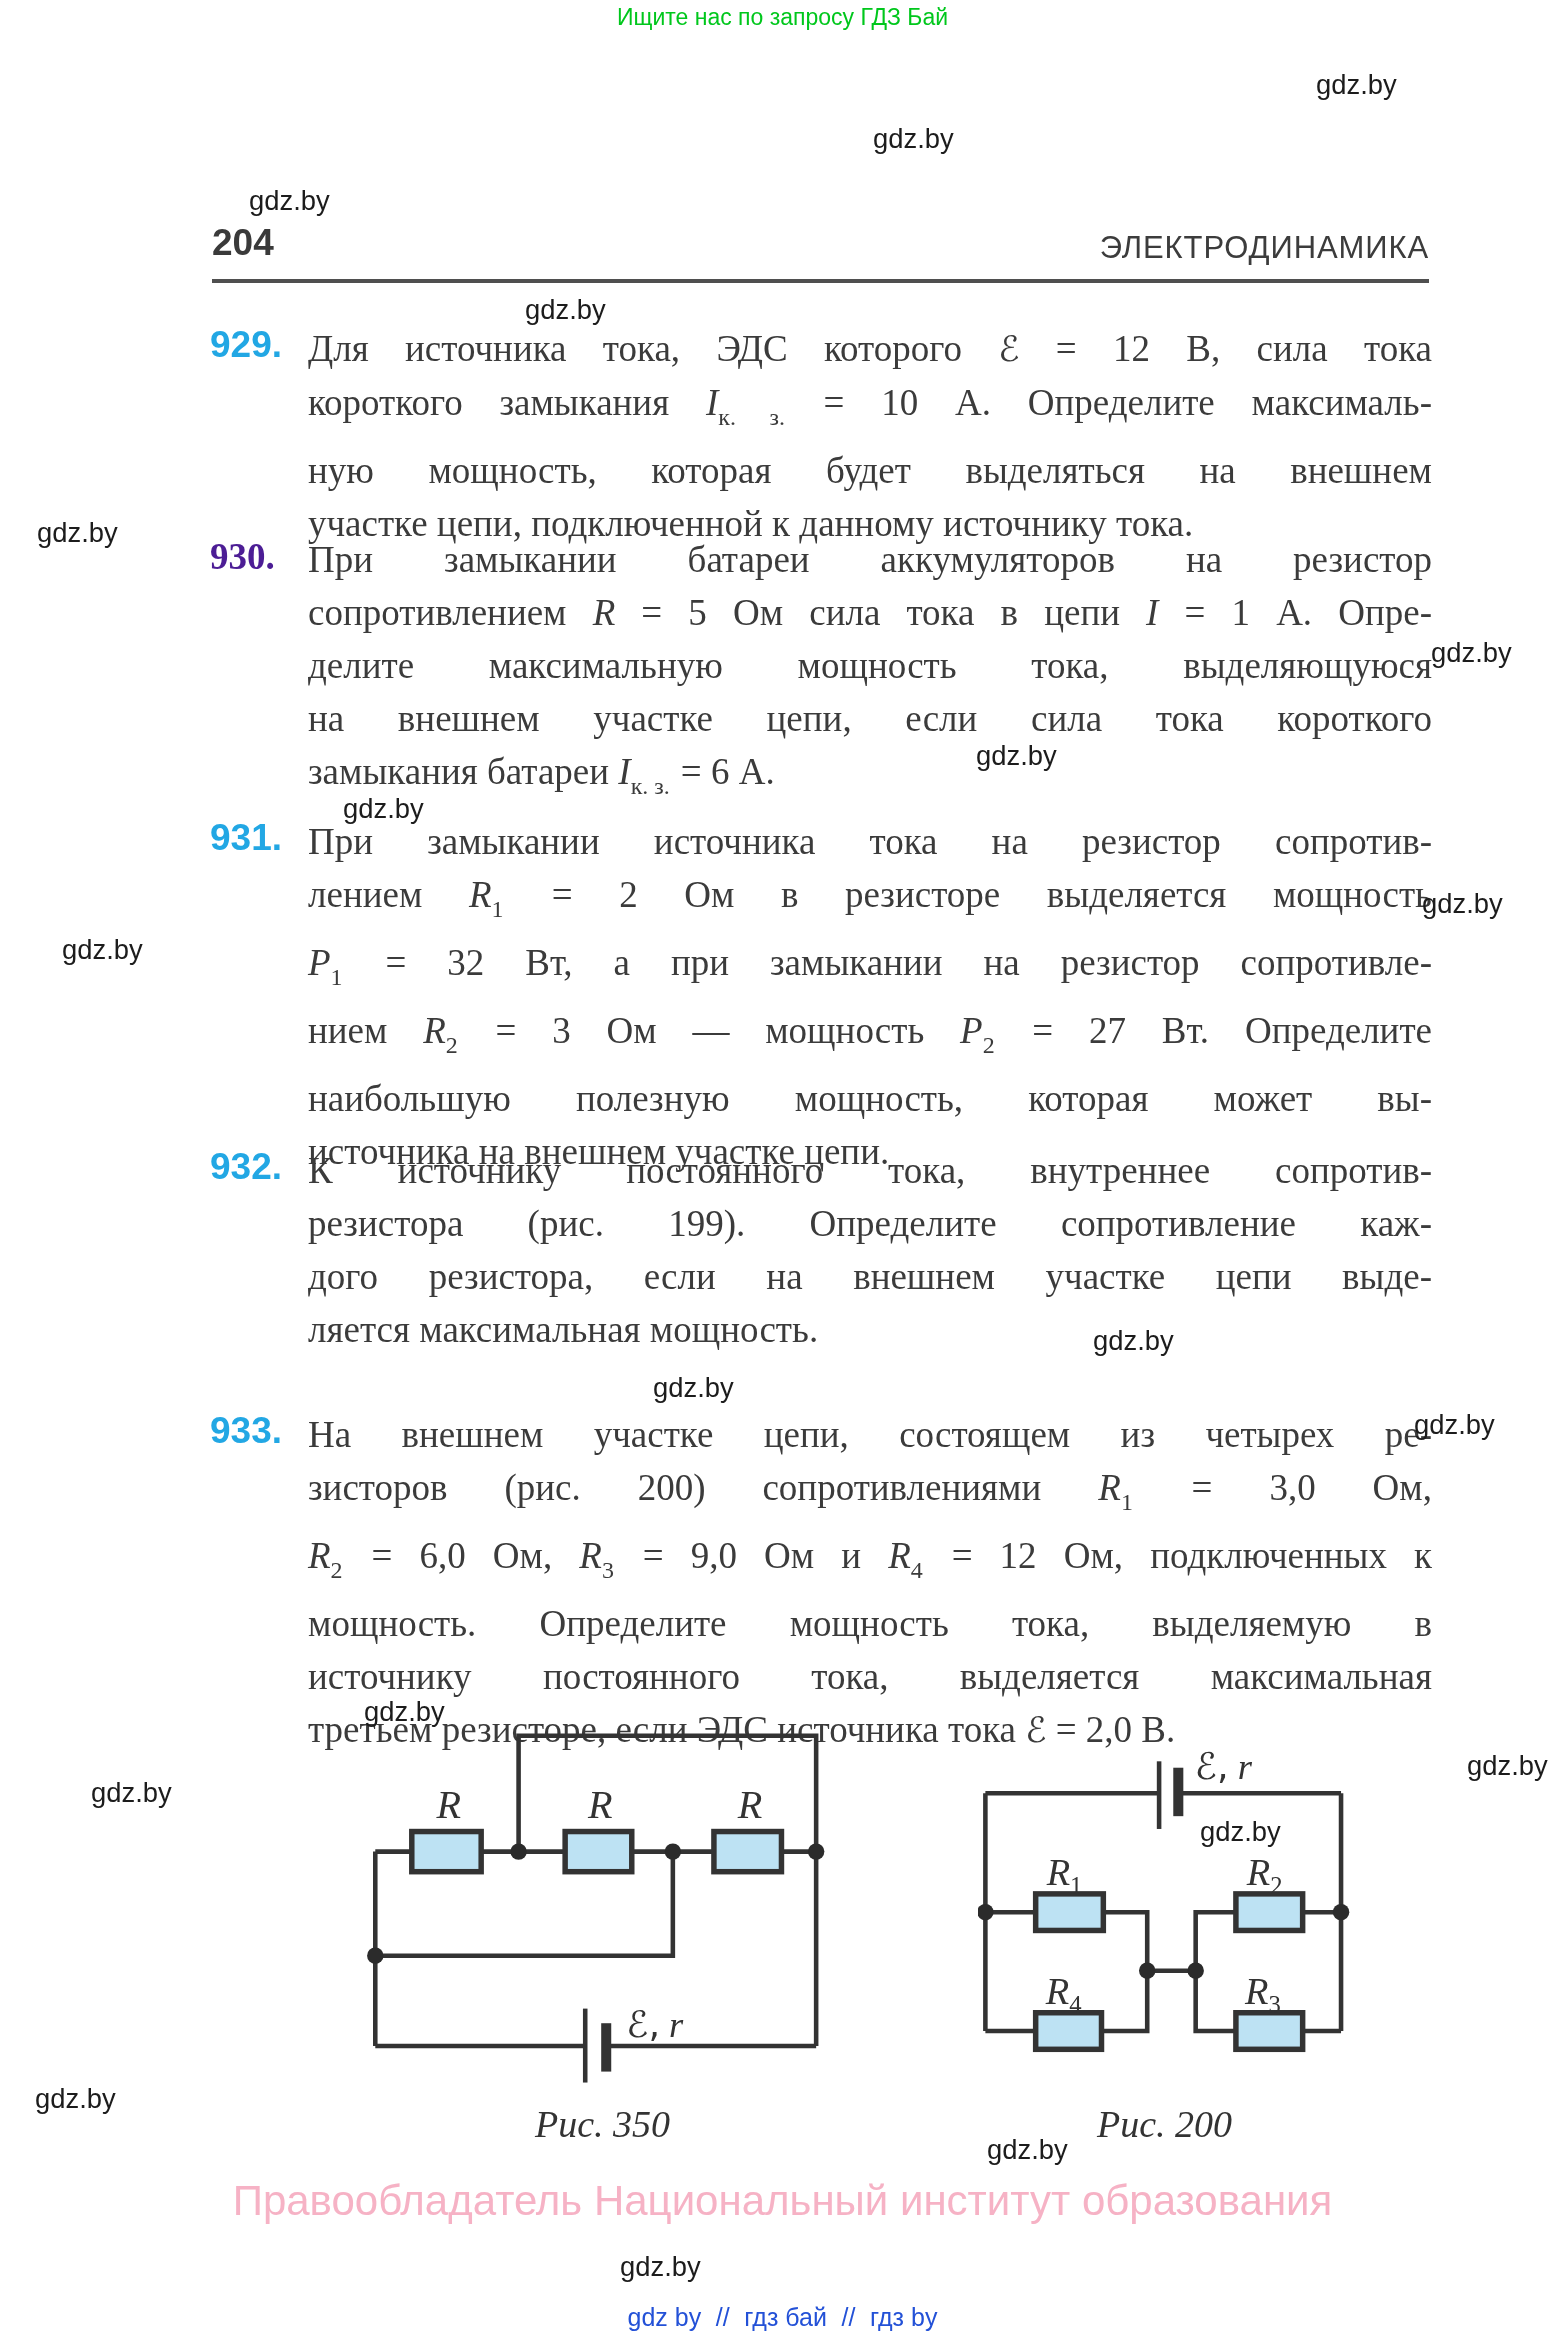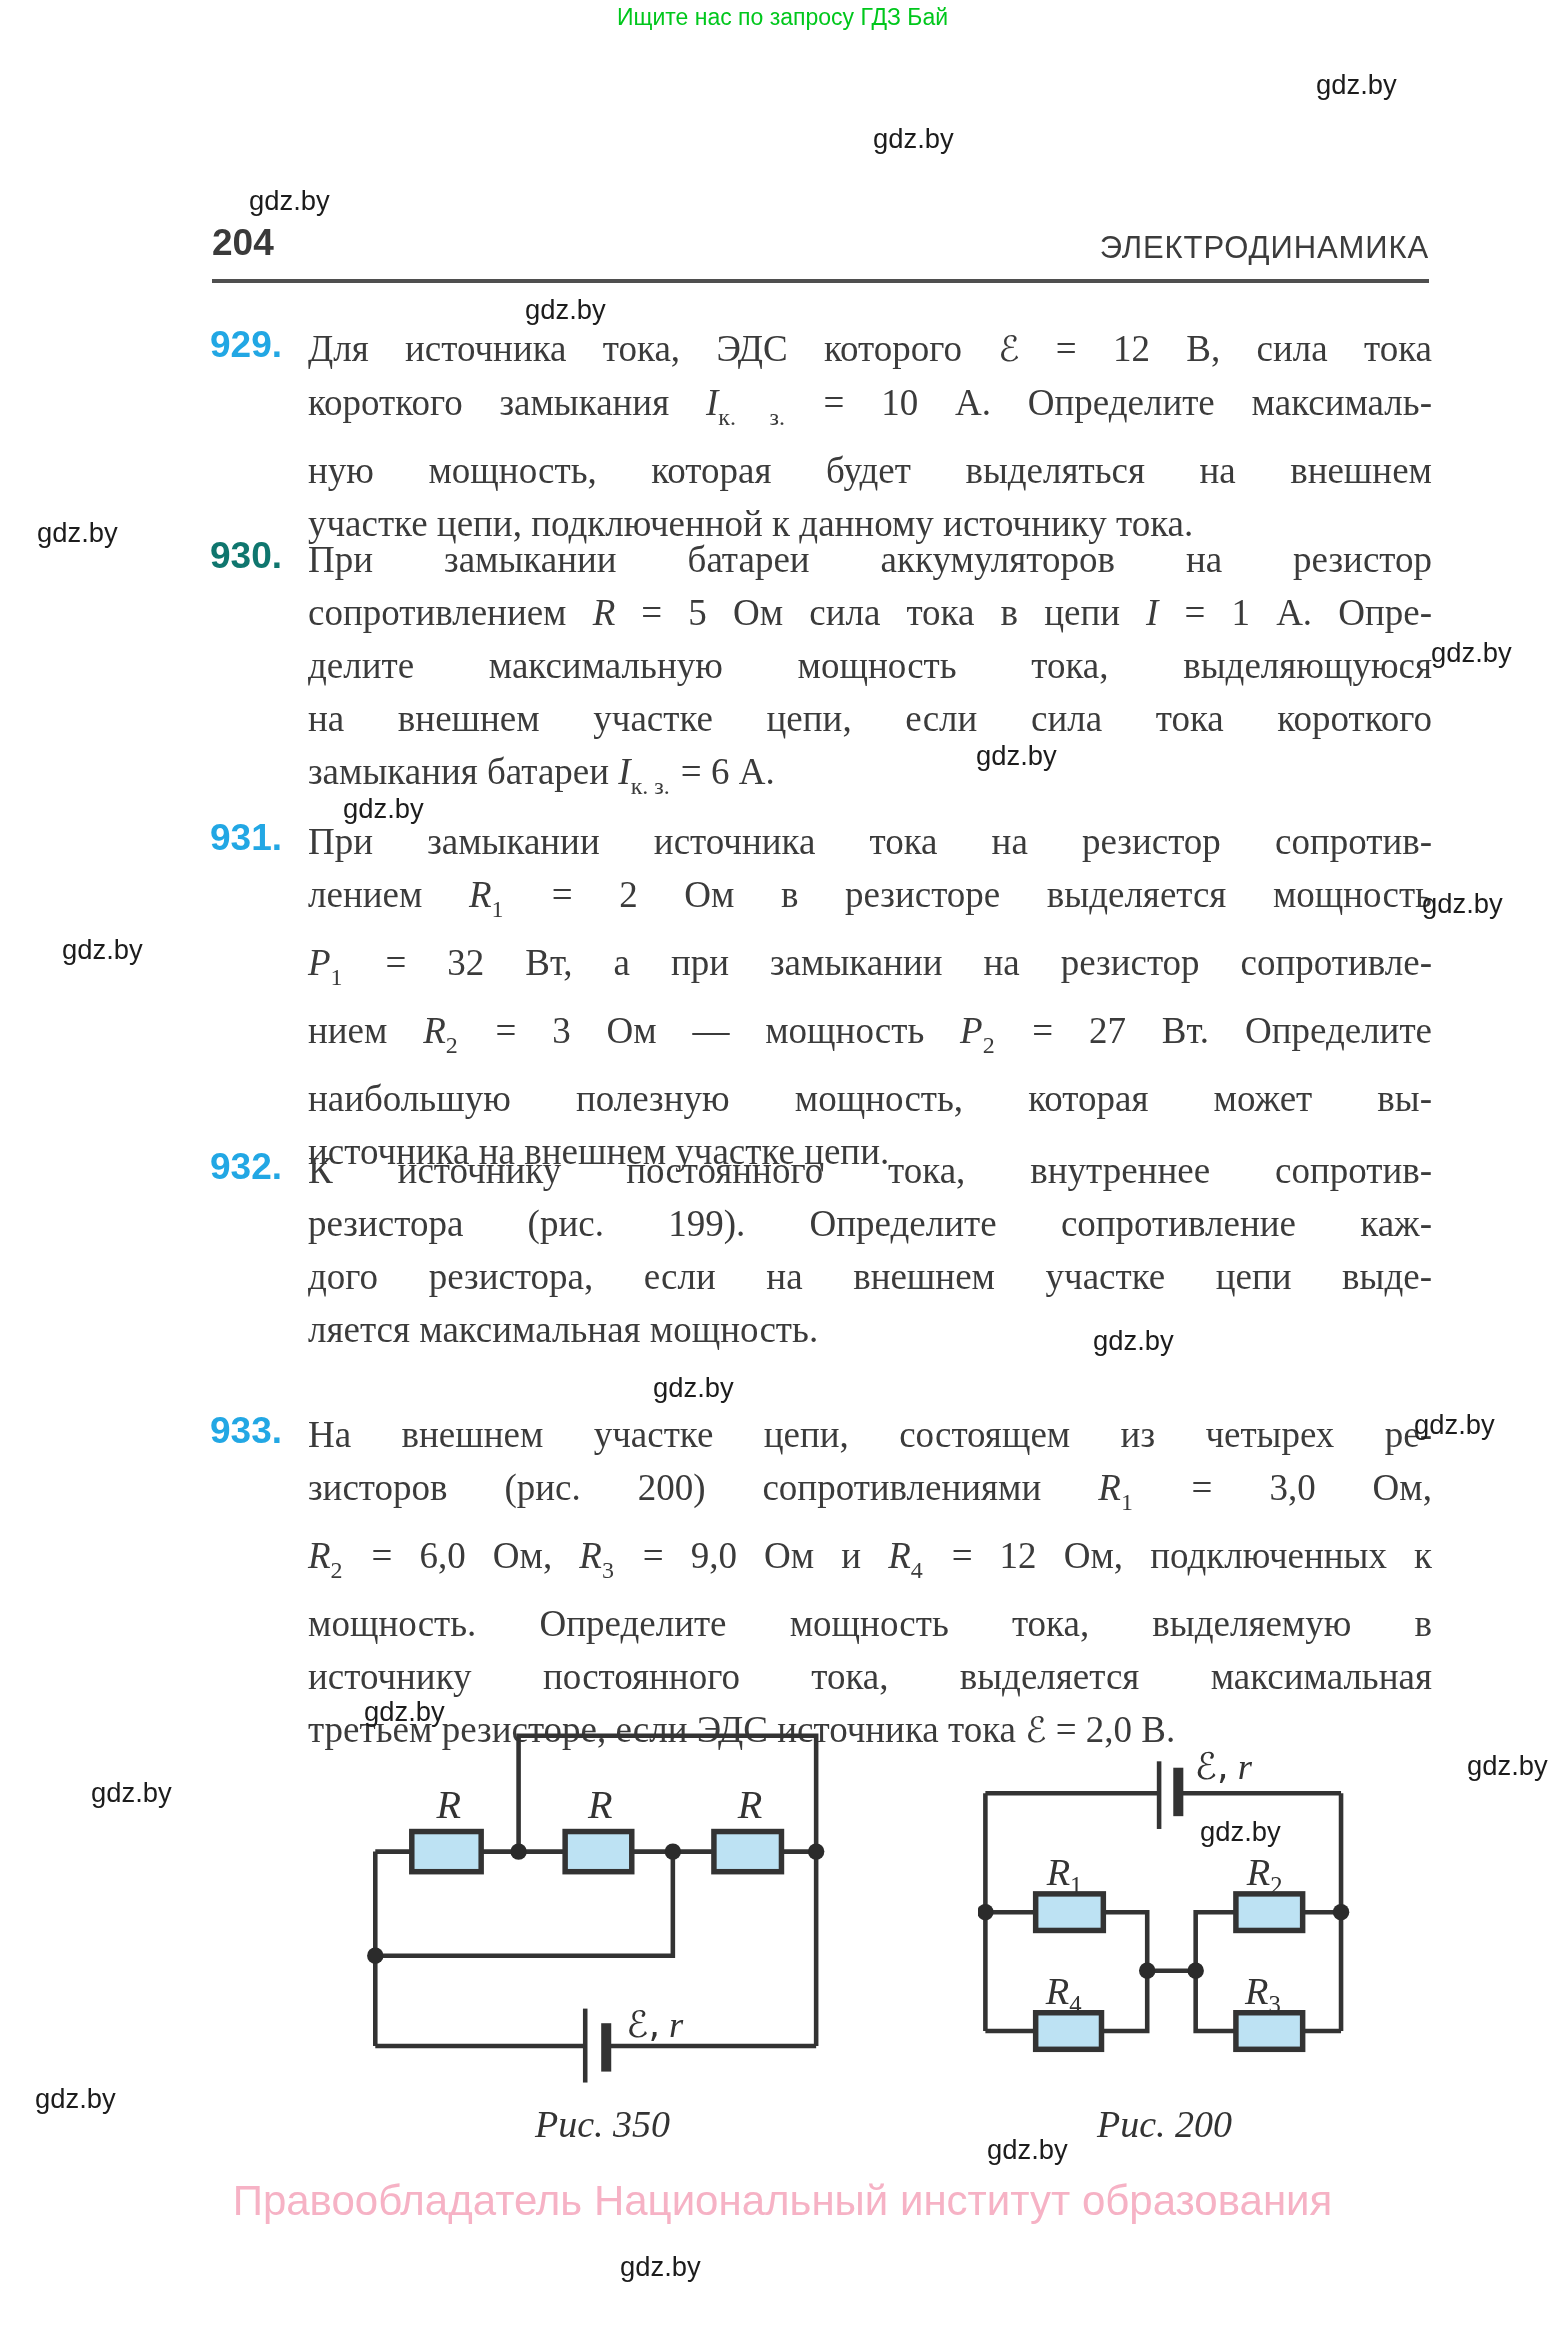--- a/index.html
+++ b/index.html
@@ -97,21 +97,21 @@
 
   <div id="problems-root">
       <div class="problem" style="top: 322px;">
         <span class="pnum" style="color: rgb(34, 167, 228);">929.</span>
         <div class="tline"><span>Для источника тока, ЭДС которого </span><span class="emf">ℰ</span><span> = 12 В, сила тока</span></div>
         <div class="tline"><span>короткого замыкания </span><span class="var">I</span><span class="sub">к. з.</span><span> = 10 А. Определите максималь-</span></div>
         <div class="tline"><span>ную мощность, которая будет выделяться на внешнем</span></div>
         <div class="tline last"><span>участке цепи, подключенной к данному источнику тока.</span></div>
       </div>
       <div class="problem" style="top: 533px;">
-        <span class="pnum" style="color: #0f766e;">930.</span>
+        <span class="pnum" style="color: #4c1d95; font-family: Liberation Serif, serif;">930.</span>
         <div class="tline"><span>При замыкании батареи аккумуляторов на резистор</span></div>
         <div class="tline"><span>сопротивлением </span><span class="var">R</span><span> = 5 Ом сила тока в цепи </span><span class="var">I</span><span> = 1 А. Опре-</span></div>
         <div class="tline"><span>делите максимальную мощность тока, выделяющуюся</span></div>
         <div class="tline"><span>на внешнем участке цепи, если сила тока короткого</span></div>
         <div class="tline last"><span>замыкания батареи </span><span class="var">I</span><span class="sub">к. з.</span><span> = 6 А.</span></div>
       </div>
       <div class="problem" style="top: 815px;">
         <span class="pnum" style="color: rgb(34, 167, 228);">931.</span>
         <div class="tline"><span>При замыкании источника тока на резистор сопротив-</span></div>
         <div class="tline"><span>лением </span><span class="var">R</span><span class="sub">1</span><span> = 2 Ом в резисторе выделяется мощность</span></div>
@@ -204,20 +204,21 @@
       <text x="75" y="178"><tspan class="svg-var">R</tspan><tspan font-size="27" dy="10">1</tspan></text>
       <text x="294" y="178"><tspan class="svg-var">R</tspan><tspan font-size="27" dy="10">2</tspan></text>
       <text x="74" y="308"><tspan class="svg-var">R</tspan><tspan font-size="27" dy="10">4</tspan></text>
       <text x="292" y="308"><tspan class="svg-var">R</tspan><tspan font-size="27" dy="10">3</tspan></text>
       <text x="237" y="62" font-size="40"><tspan style="font-family:'DejaVu Sans',sans-serif">ℰ,</tspan><tspan class="svg-var"> r</tspan></text>
     </g>
   </svg>
   <div class="abs figcap" style="left:1055px;">Рис. 200</div>
 
   <div class="abs copyright" style="color:#f6b2c5;">Правообладатель Национальный институт образования</div>
+  <div class="abs links" id="footer-links" style="color: rgb(35, 81, 215);"><span>gdz by</span><span>//</span><span>гдз бай</span><span>//</span><span>гдз by</span></div>
 
   <div id="wm-root">
       <span class="wm" style="left: 1316px; top: 69px;">gdz.by</span>
       <span class="wm" style="left: 873px; top: 123px;">gdz.by</span>
       <span class="wm" style="left: 249px; top: 185px;">gdz.by</span>
       <span class="wm" style="left: 525px; top: 294px;">gdz.by</span>
       <span class="wm" style="left: 37px; top: 517px;">gdz.by</span>
       <span class="wm" style="left: 1431px; top: 637px;">gdz.by</span>
       <span class="wm" style="left: 976px; top: 740px;">gdz.by</span>
       <span class="wm" style="left: 343px; top: 793px;">gdz.by</span>

